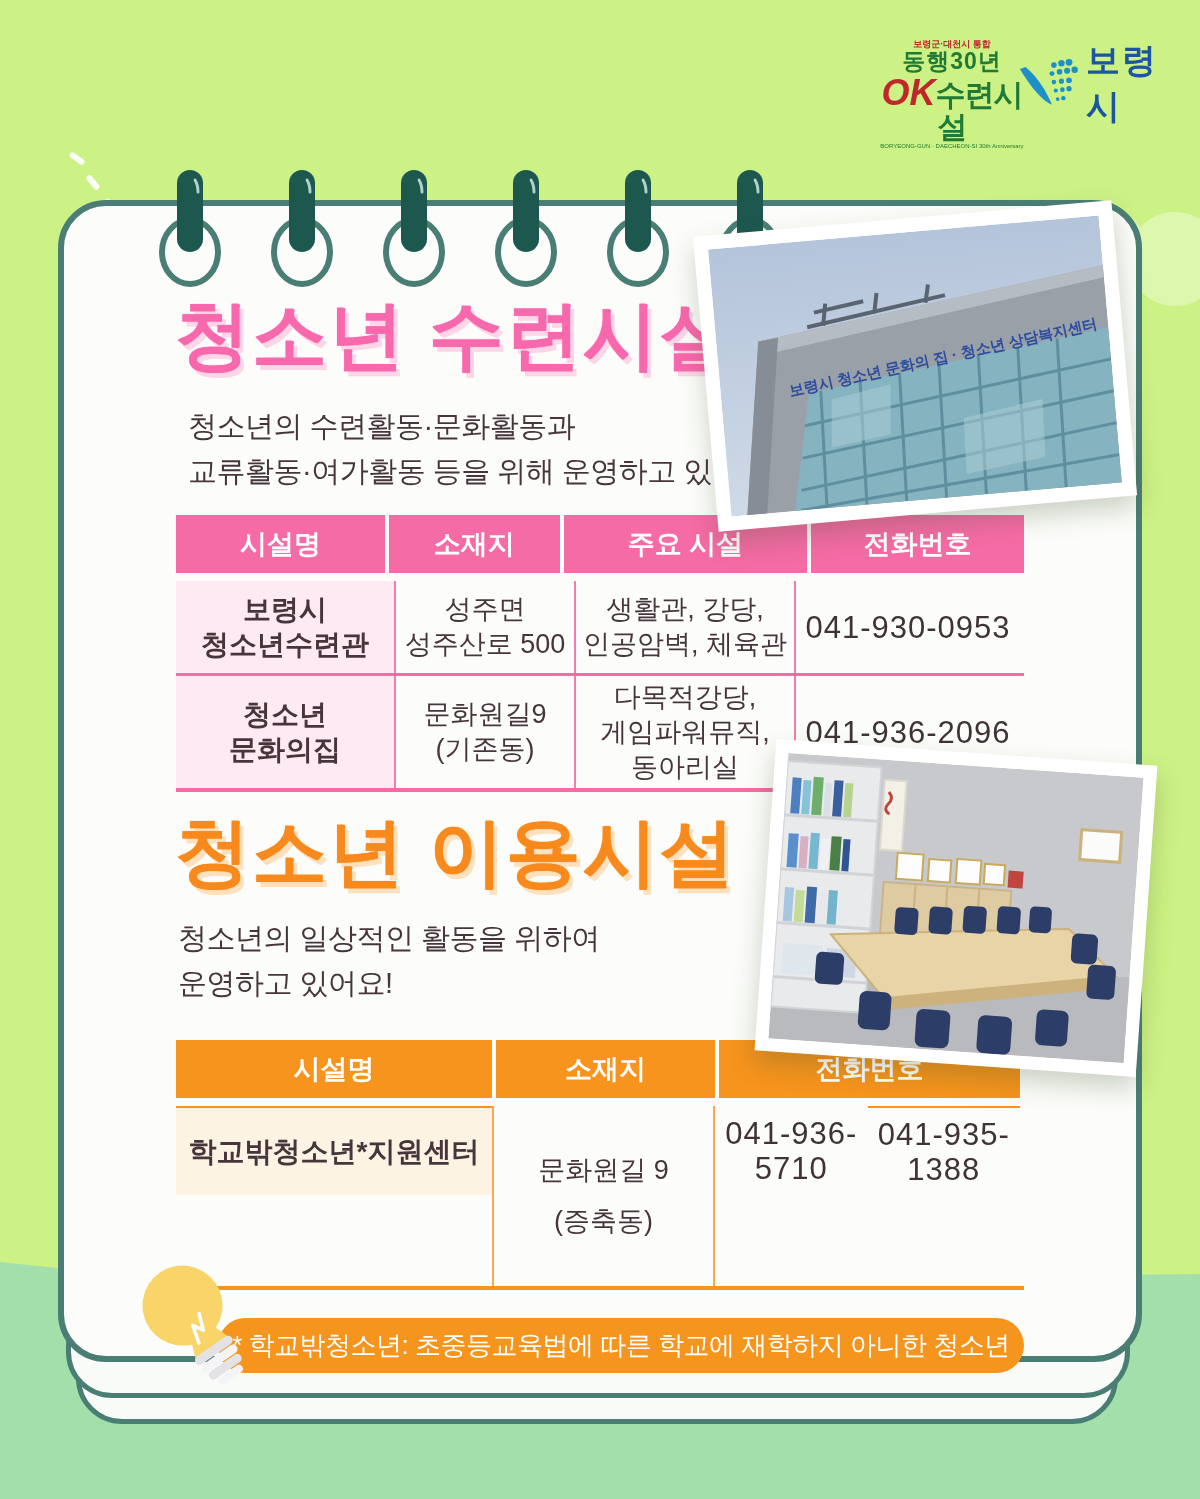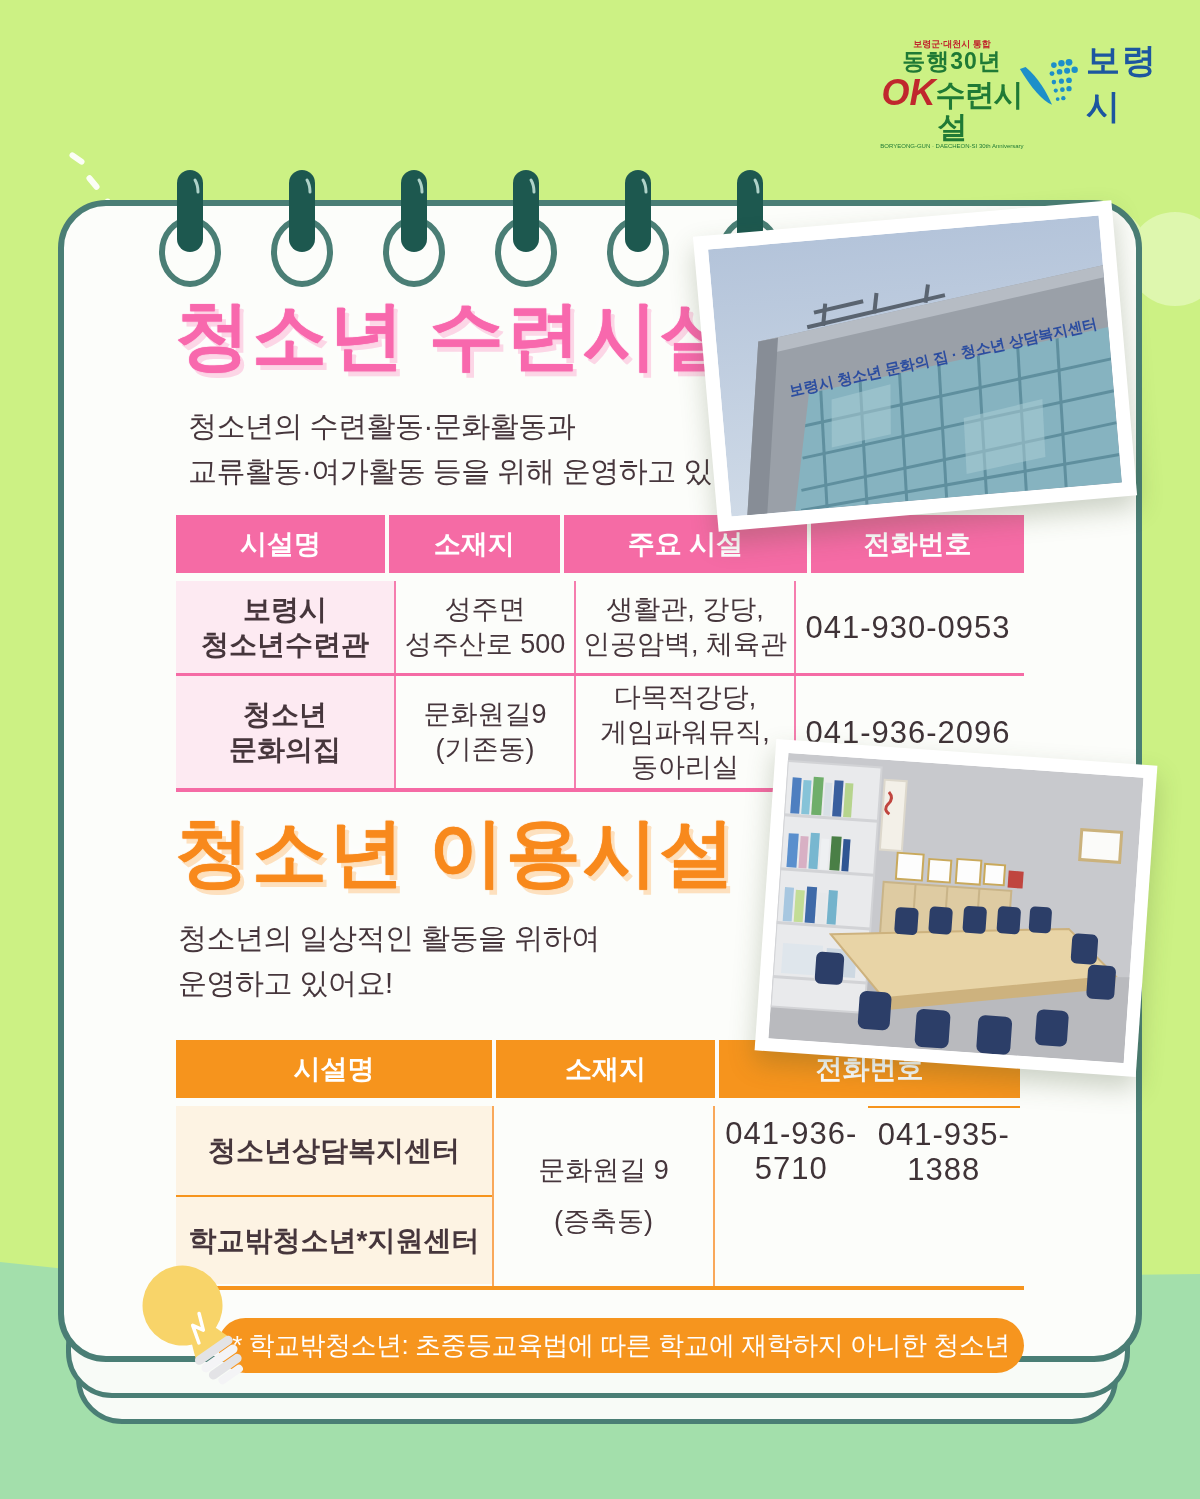--- a/index.html
+++ b/index.html
@@ -317,21 +317,20 @@
 </div>
 
 <div class="abs tbl orange" style="left:176px;top:1040px;width:848px;">
   <div class="thead">
     <div class="hcell" style="width:316px;">시설명</div>
     <div class="hcell" style="width:219px;">소재지</div>
     <div class="hcell" style="width:301px;">전화번호</div>
   </div>
   <div class="tbody" style="flex-direction:row;display:flex;height:180px;">
     <div style="width:318px;display:flex;flex-direction:column;box-sizing:border-box;border-right:2px solid #f9a85a;">
-      <div class="tcell namecell" style="height:89px;width:100%;border-right:none;">청소년상담복지센터</div>
       <div class="tcell namecell" style="height:89px;width:100%;border-right:none;border-top:2px solid #f6941d;">학교밖청소년*지원센터</div>
     </div>
     <div class="tcell" style="width:221px;border-right:2px solid #f9a85a;gap:16px;">
       <div>문화원길 9</div>
       <div>(증축동)</div>
     </div>
     <div style="width:305px;display:flex;flex-direction:row;">
       <div class="tcell phone" style="height:89px;width:100%;border-right:none;">041-936-5710</div>
       <div class="tcell phone" style="height:89px;width:100%;border-right:none;border-top:2px solid #f6941d;">041-935-1388</div>
     </div>

